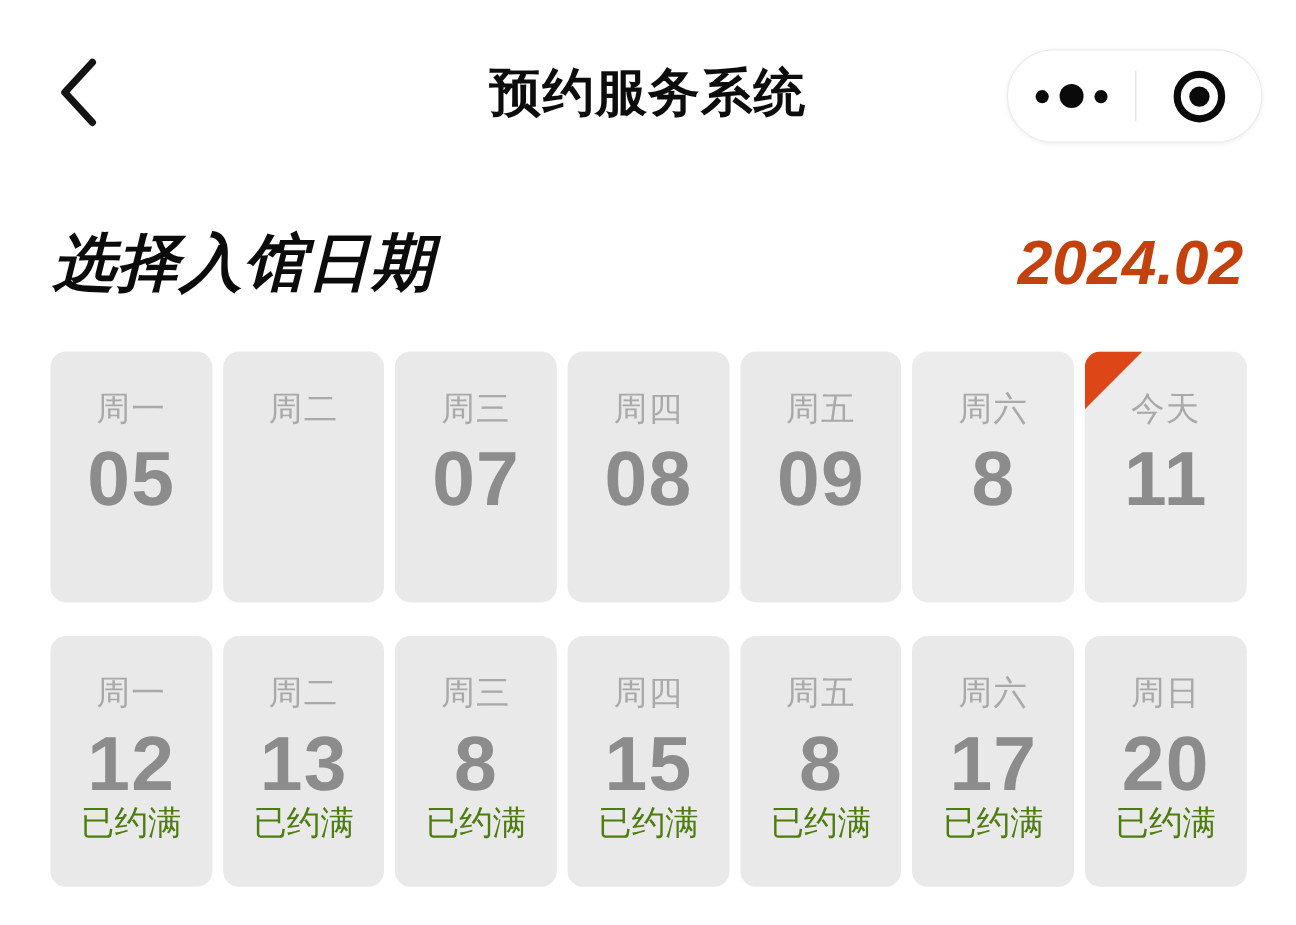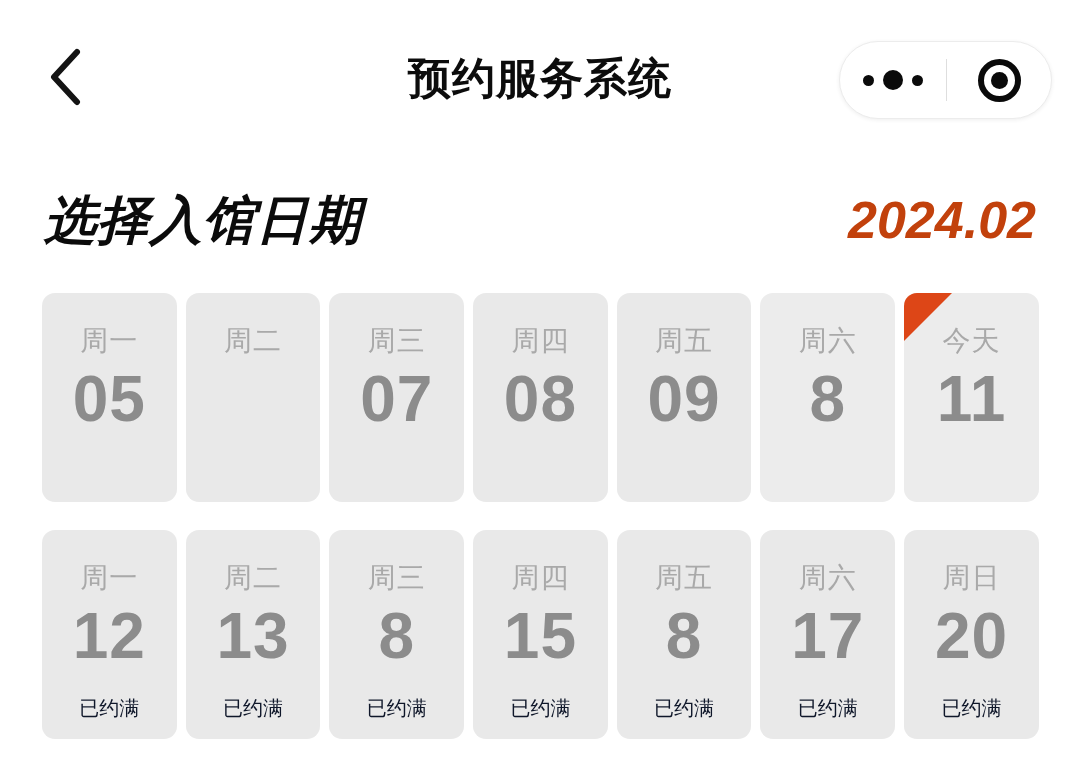--- a/index.html
+++ b/index.html
@@ -176,23 +176,23 @@
   .day-num {
     margin-top: 8px;
     font-size: 64px;
     font-weight: bold;
     color: #8c8c8c;
     line-height: 66px;
     letter-spacing: 1px;
   }
 
   .day-status {
-    margin-top: 22px;
-    font-size: 20px;
-    color: #0f172a;
+    margin-top: 0;
+    font-size: 28px;
+    color: #4d7c0f;
     line-height: 34px;
     letter-spacing: 0px;
   }
 
   .corner-flag {
     position: absolute;
     left: 0;
     top: 0;
     width: 0;
     height: 0;

